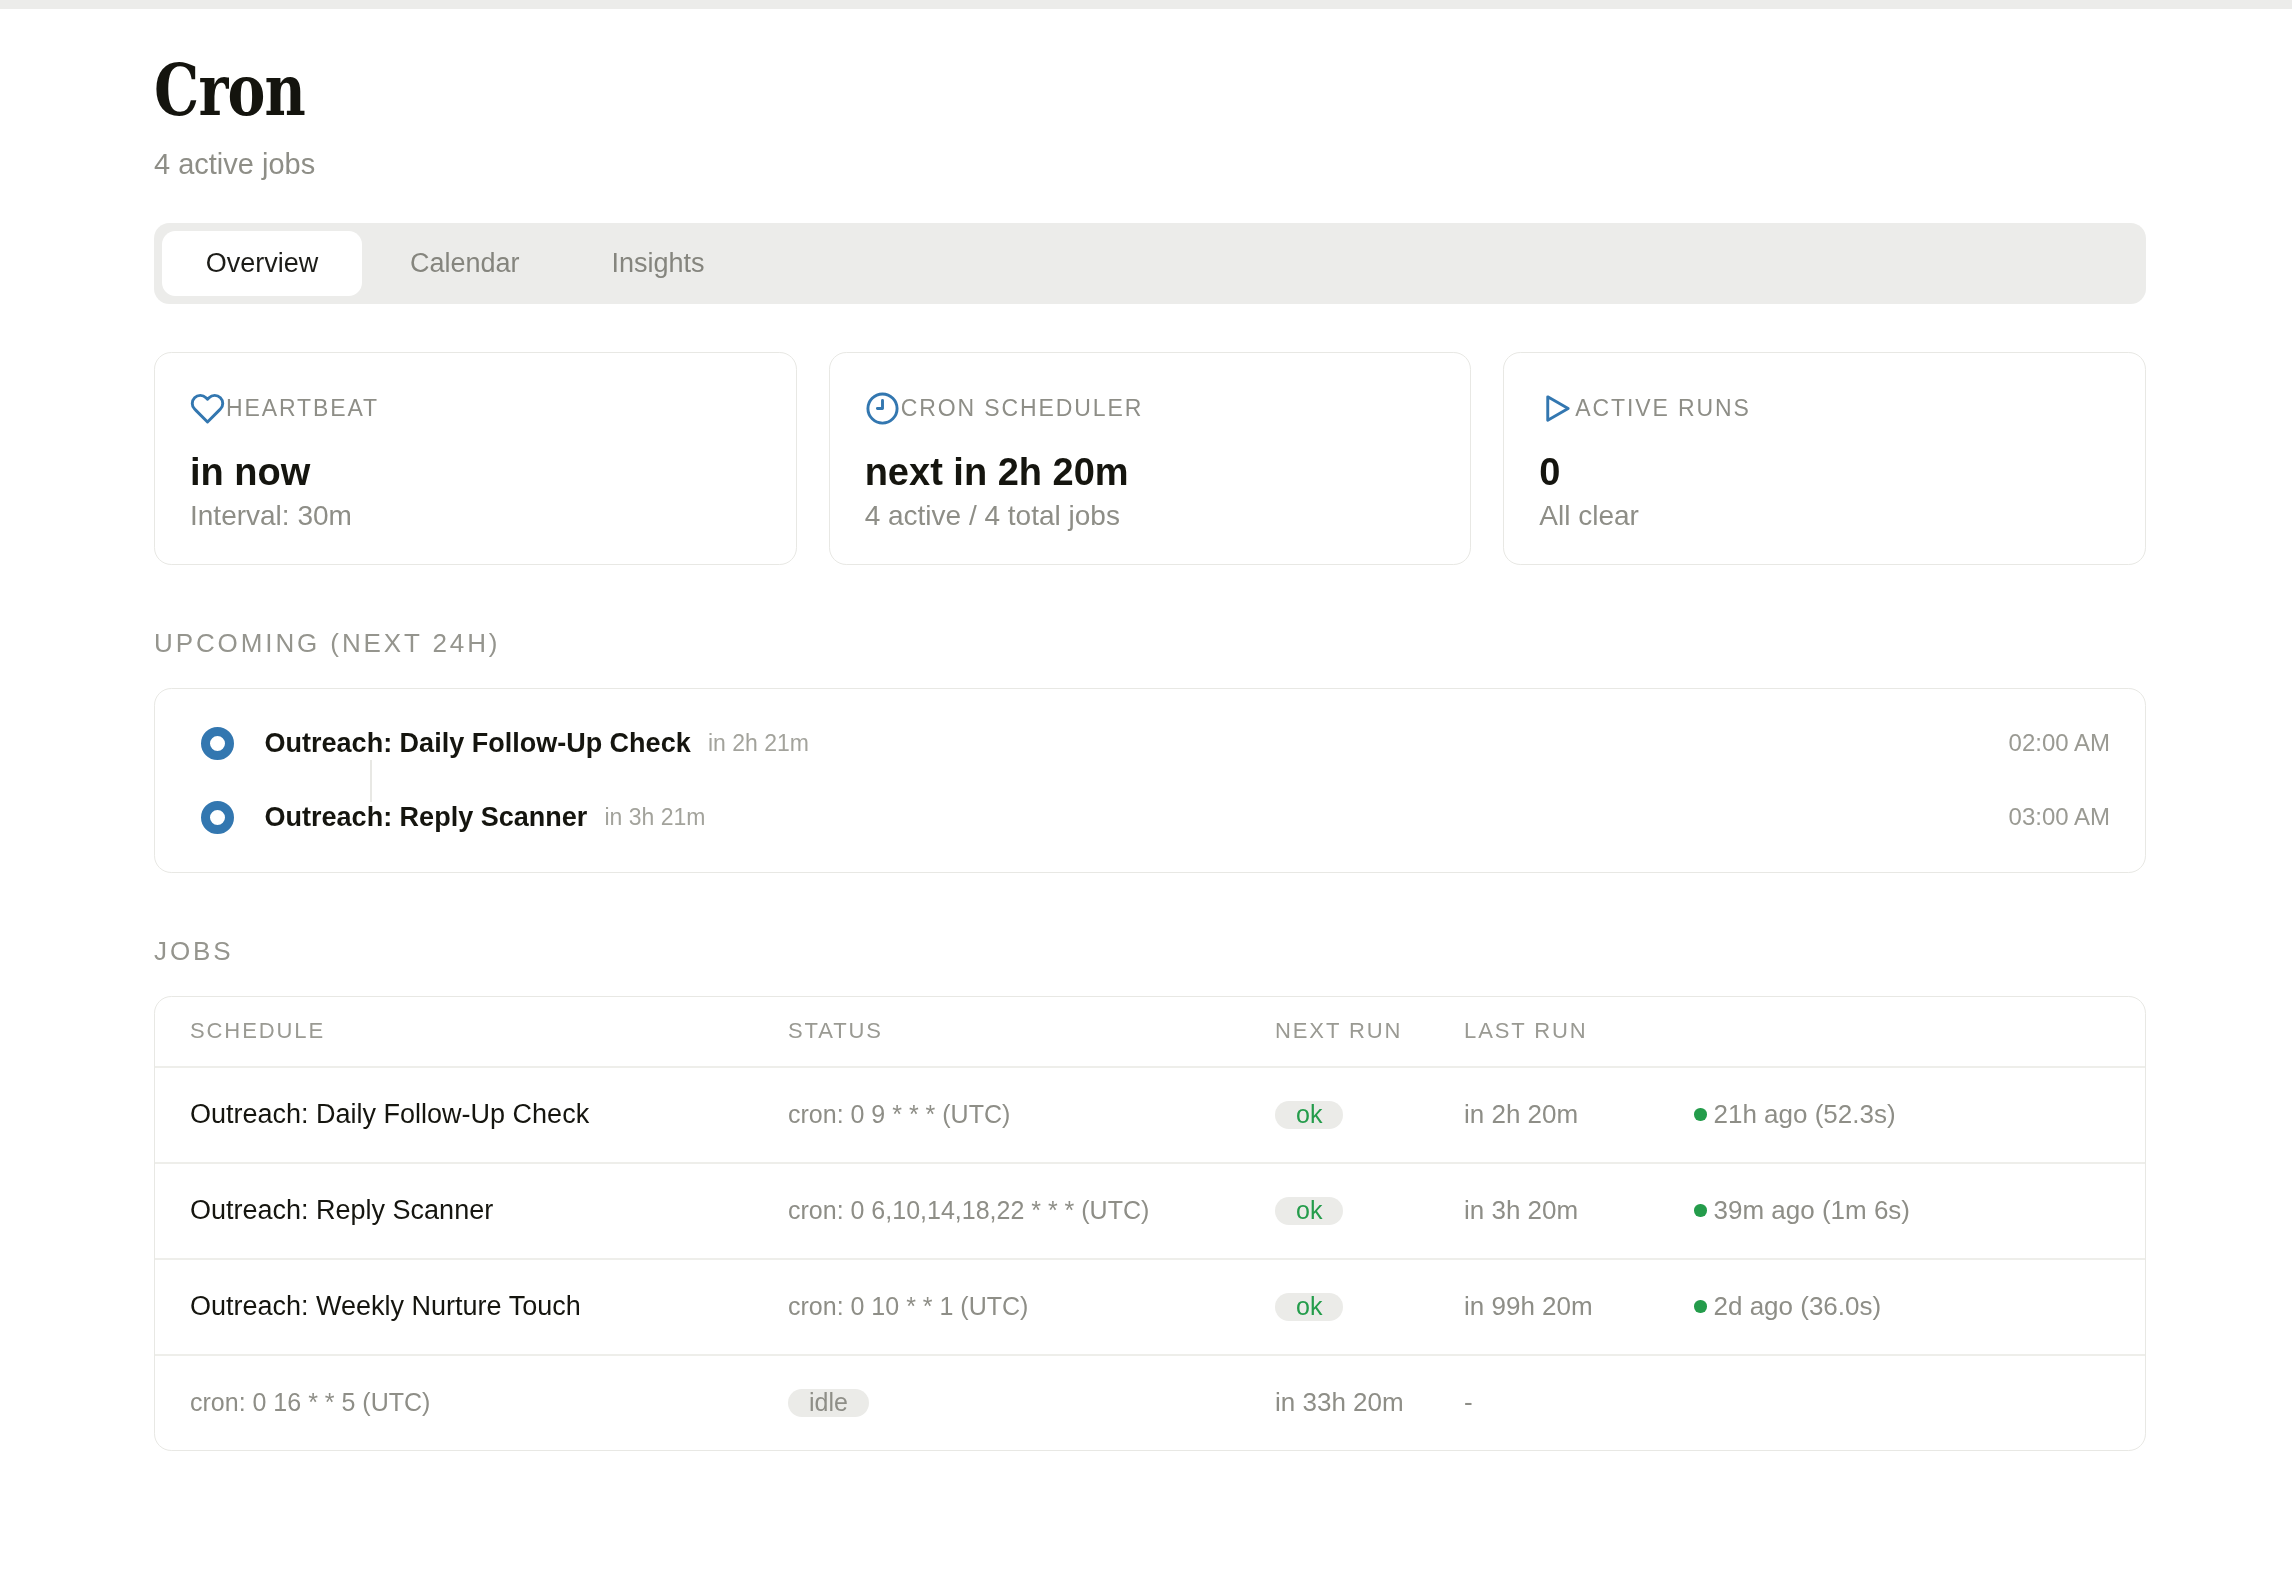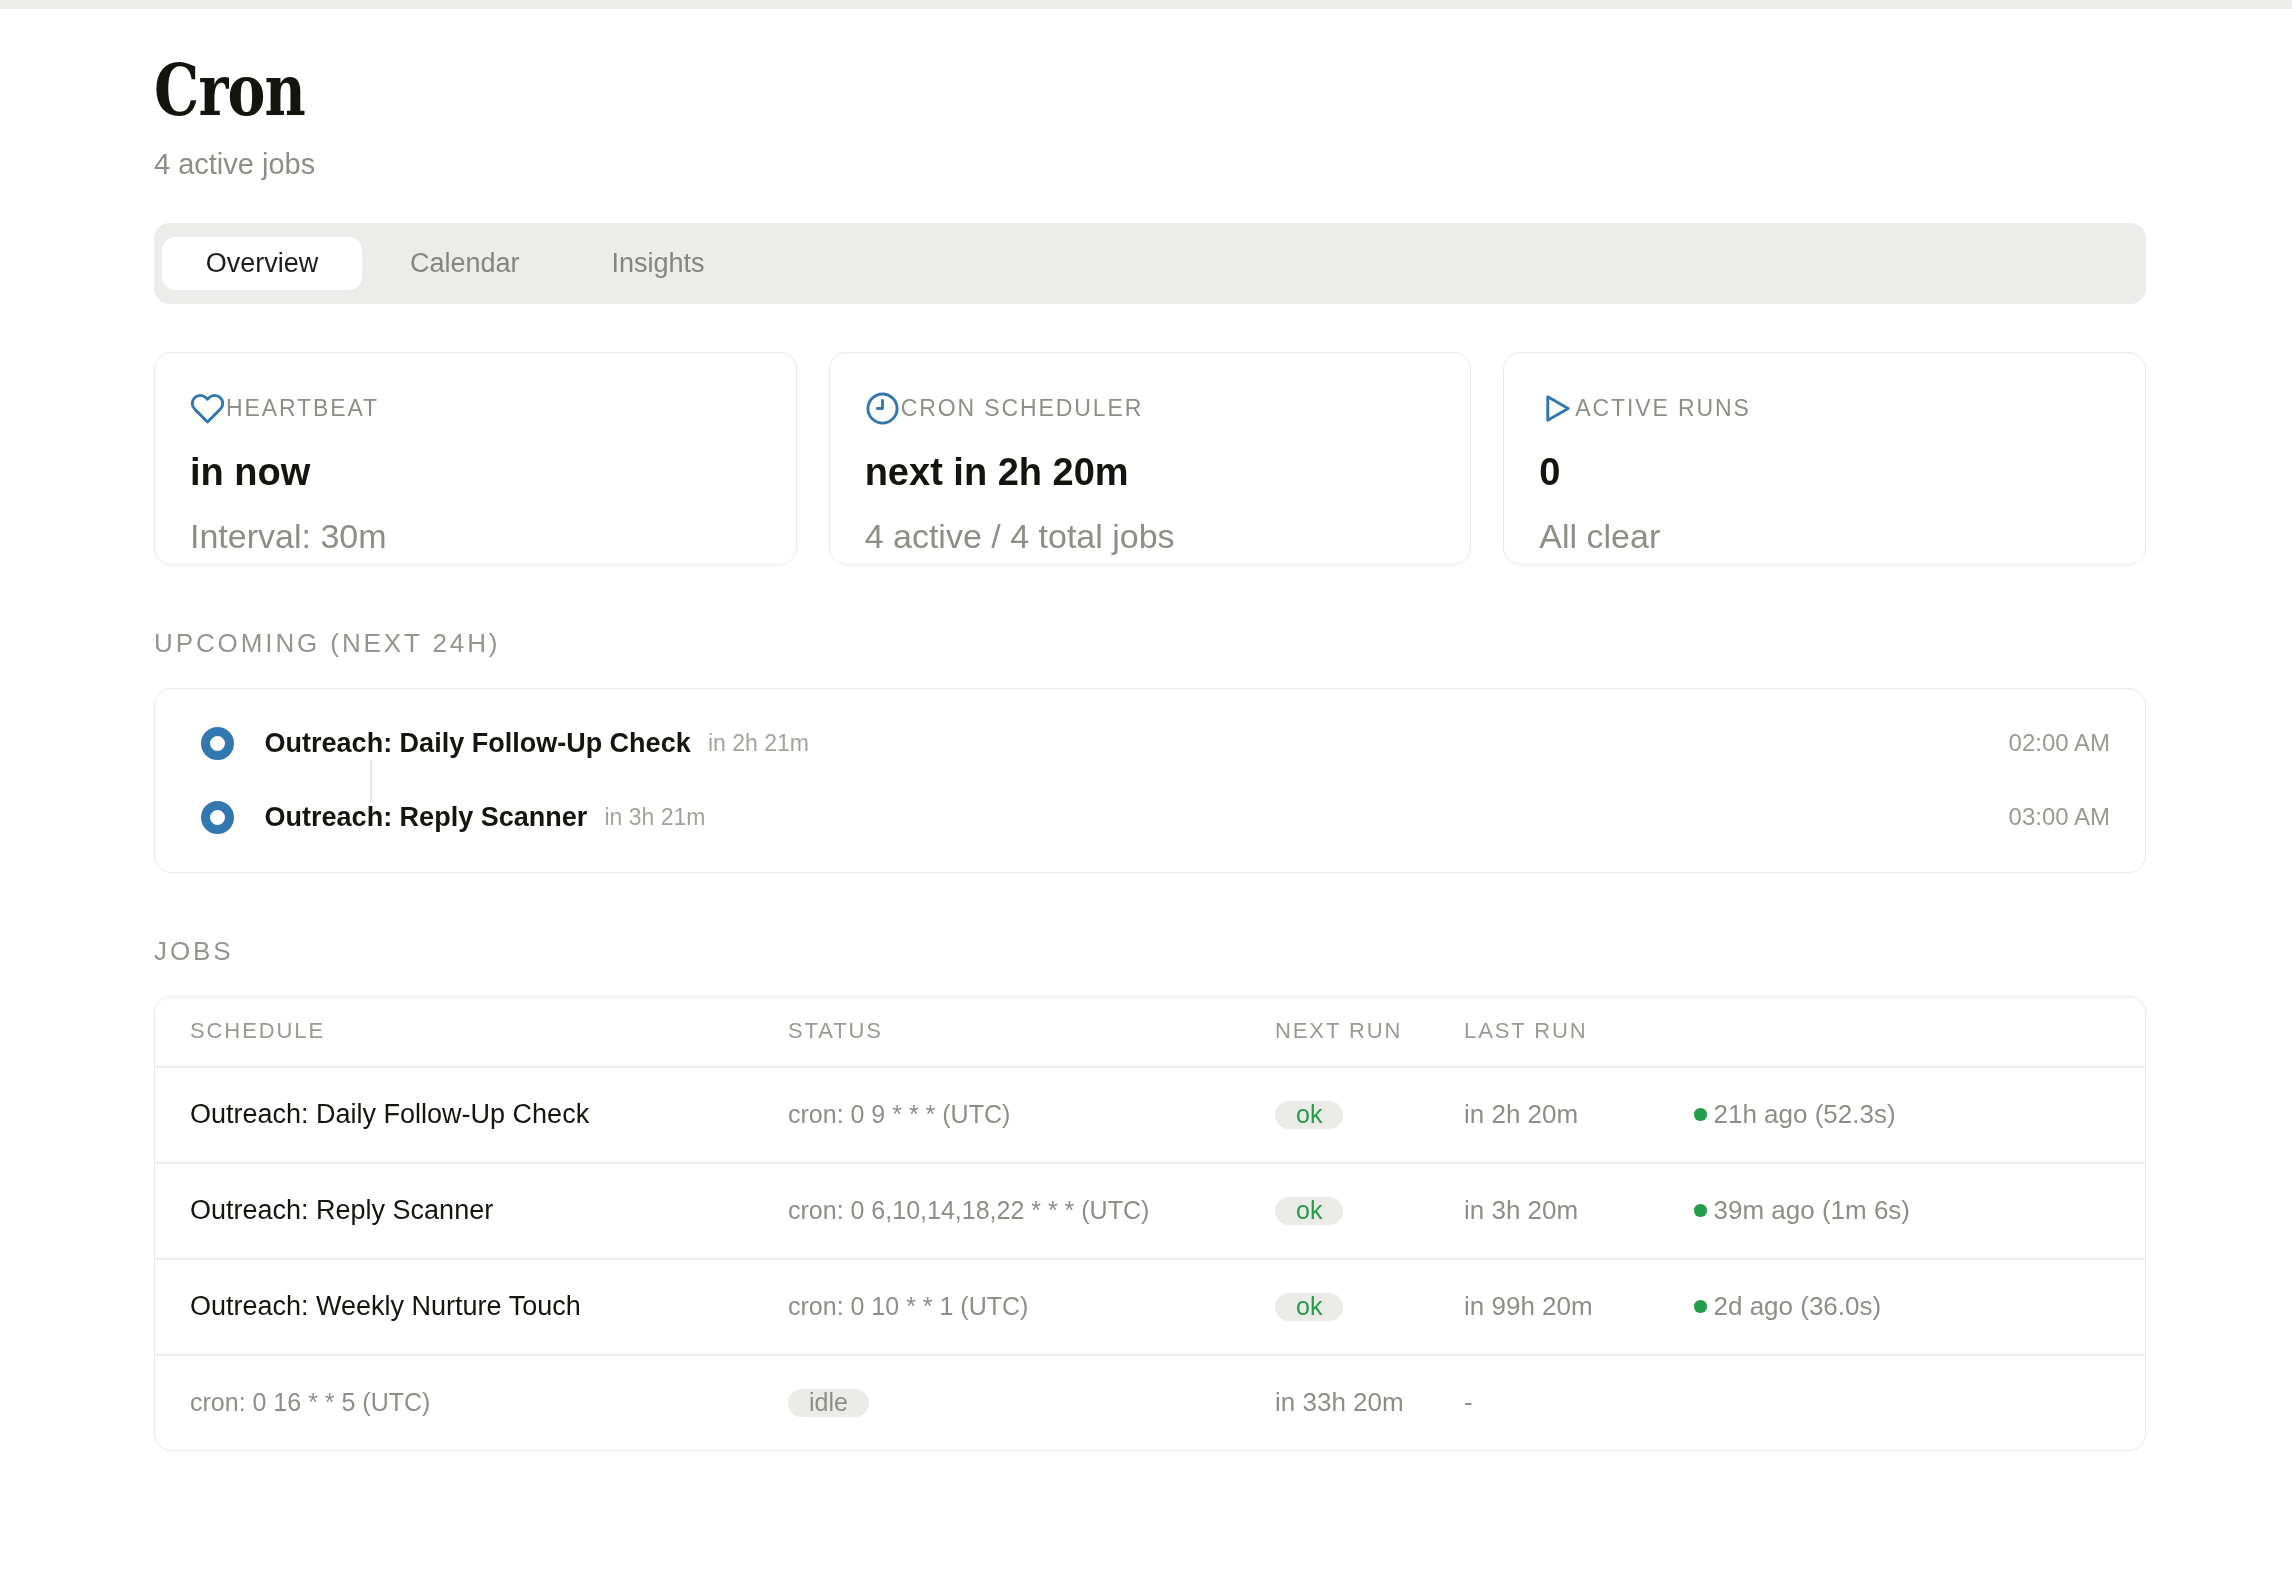--- a/index.html
+++ b/index.html
@@ -21,33 +21,33 @@
 
   
   h1.page-title{margin-top:44px;font-family:"DejaVu Serif","Liberation Serif",serif;
     font-weight:700;font-size:71px;line-height:1.05;color:#14140e;}
   h1.page-title .condense{display:inline-block;transform:scaleX(0.80);transform-origin:left center;letter-spacing:-1px;}
   .page-subtitle{margin-top:21px;font-size:29px;color:var(--text-gray);}
 
   
   .tabbar{margin-top:42px;height:81px;background:var(--tabbar-bg);border-radius:15.4px;
     display:flex;align-items:center;padding:7.7px;gap:3.8px;}
-  .tab{height:53px;padding:0 44px;border:none;background:transparent;border-radius:13.4px;
+  .tab{height:65px;padding:0 44px;border:none;background:transparent;border-radius:13.4px;
     font-family:inherit;font-size:27px;color:#85857e;cursor:pointer;display:flex;align-items:center;}
   .tab.active{background:#ffffff;color:#1c1c18;font-weight:500;}
 
   
   .stat-cards{margin-top:48px;display:grid;grid-template-columns:1fr 1fr 1fr;gap:32px;}
   .stat-card{height:213px;border:1.9px solid var(--border);border-radius:17.3px;padding:38px 35px;background:#fff;}
   .stat-card .card-head{display:flex;align-items:center;gap:1px;}
   .stat-card .card-icon{width:35px;height:35px;color:var(--accent-blue);flex:0 0 auto;}
   .stat-card .card-icon svg{width:100%;height:100%;display:block;}
   .stat-card .card-label{font-size:23px;letter-spacing:1.9px;color:var(--text-gray);font-weight:500;}
   .stat-card .card-value{margin-top:25px;font-size:38px;font-weight:700;color:#15150f;}
-  .stat-card .card-sub{margin-top:23px;font-size:34px;color:var(--text-gray);}
+  .stat-card .card-sub{margin-top:6px;font-size:28px;color:var(--text-gray);}
 
   
   .section-heading{font-size:26px;letter-spacing:2.9px;color:#95958e;margin-top:63px;font-weight:400;}
 
   
   .upcoming-card{margin-top:29px;border:1.9px solid var(--border);border-radius:17.3px;
     padding:17.3px 35px;position:relative;background:#fff;}
   .upcoming-row{height:74px;display:flex;align-items:center;}
   .up-dot{width:33px;height:33px;border-radius:50%;border:9.6px solid var(--accent-blue);
     background:#fff;margin-left:10.6px;flex:0 0 auto;}

